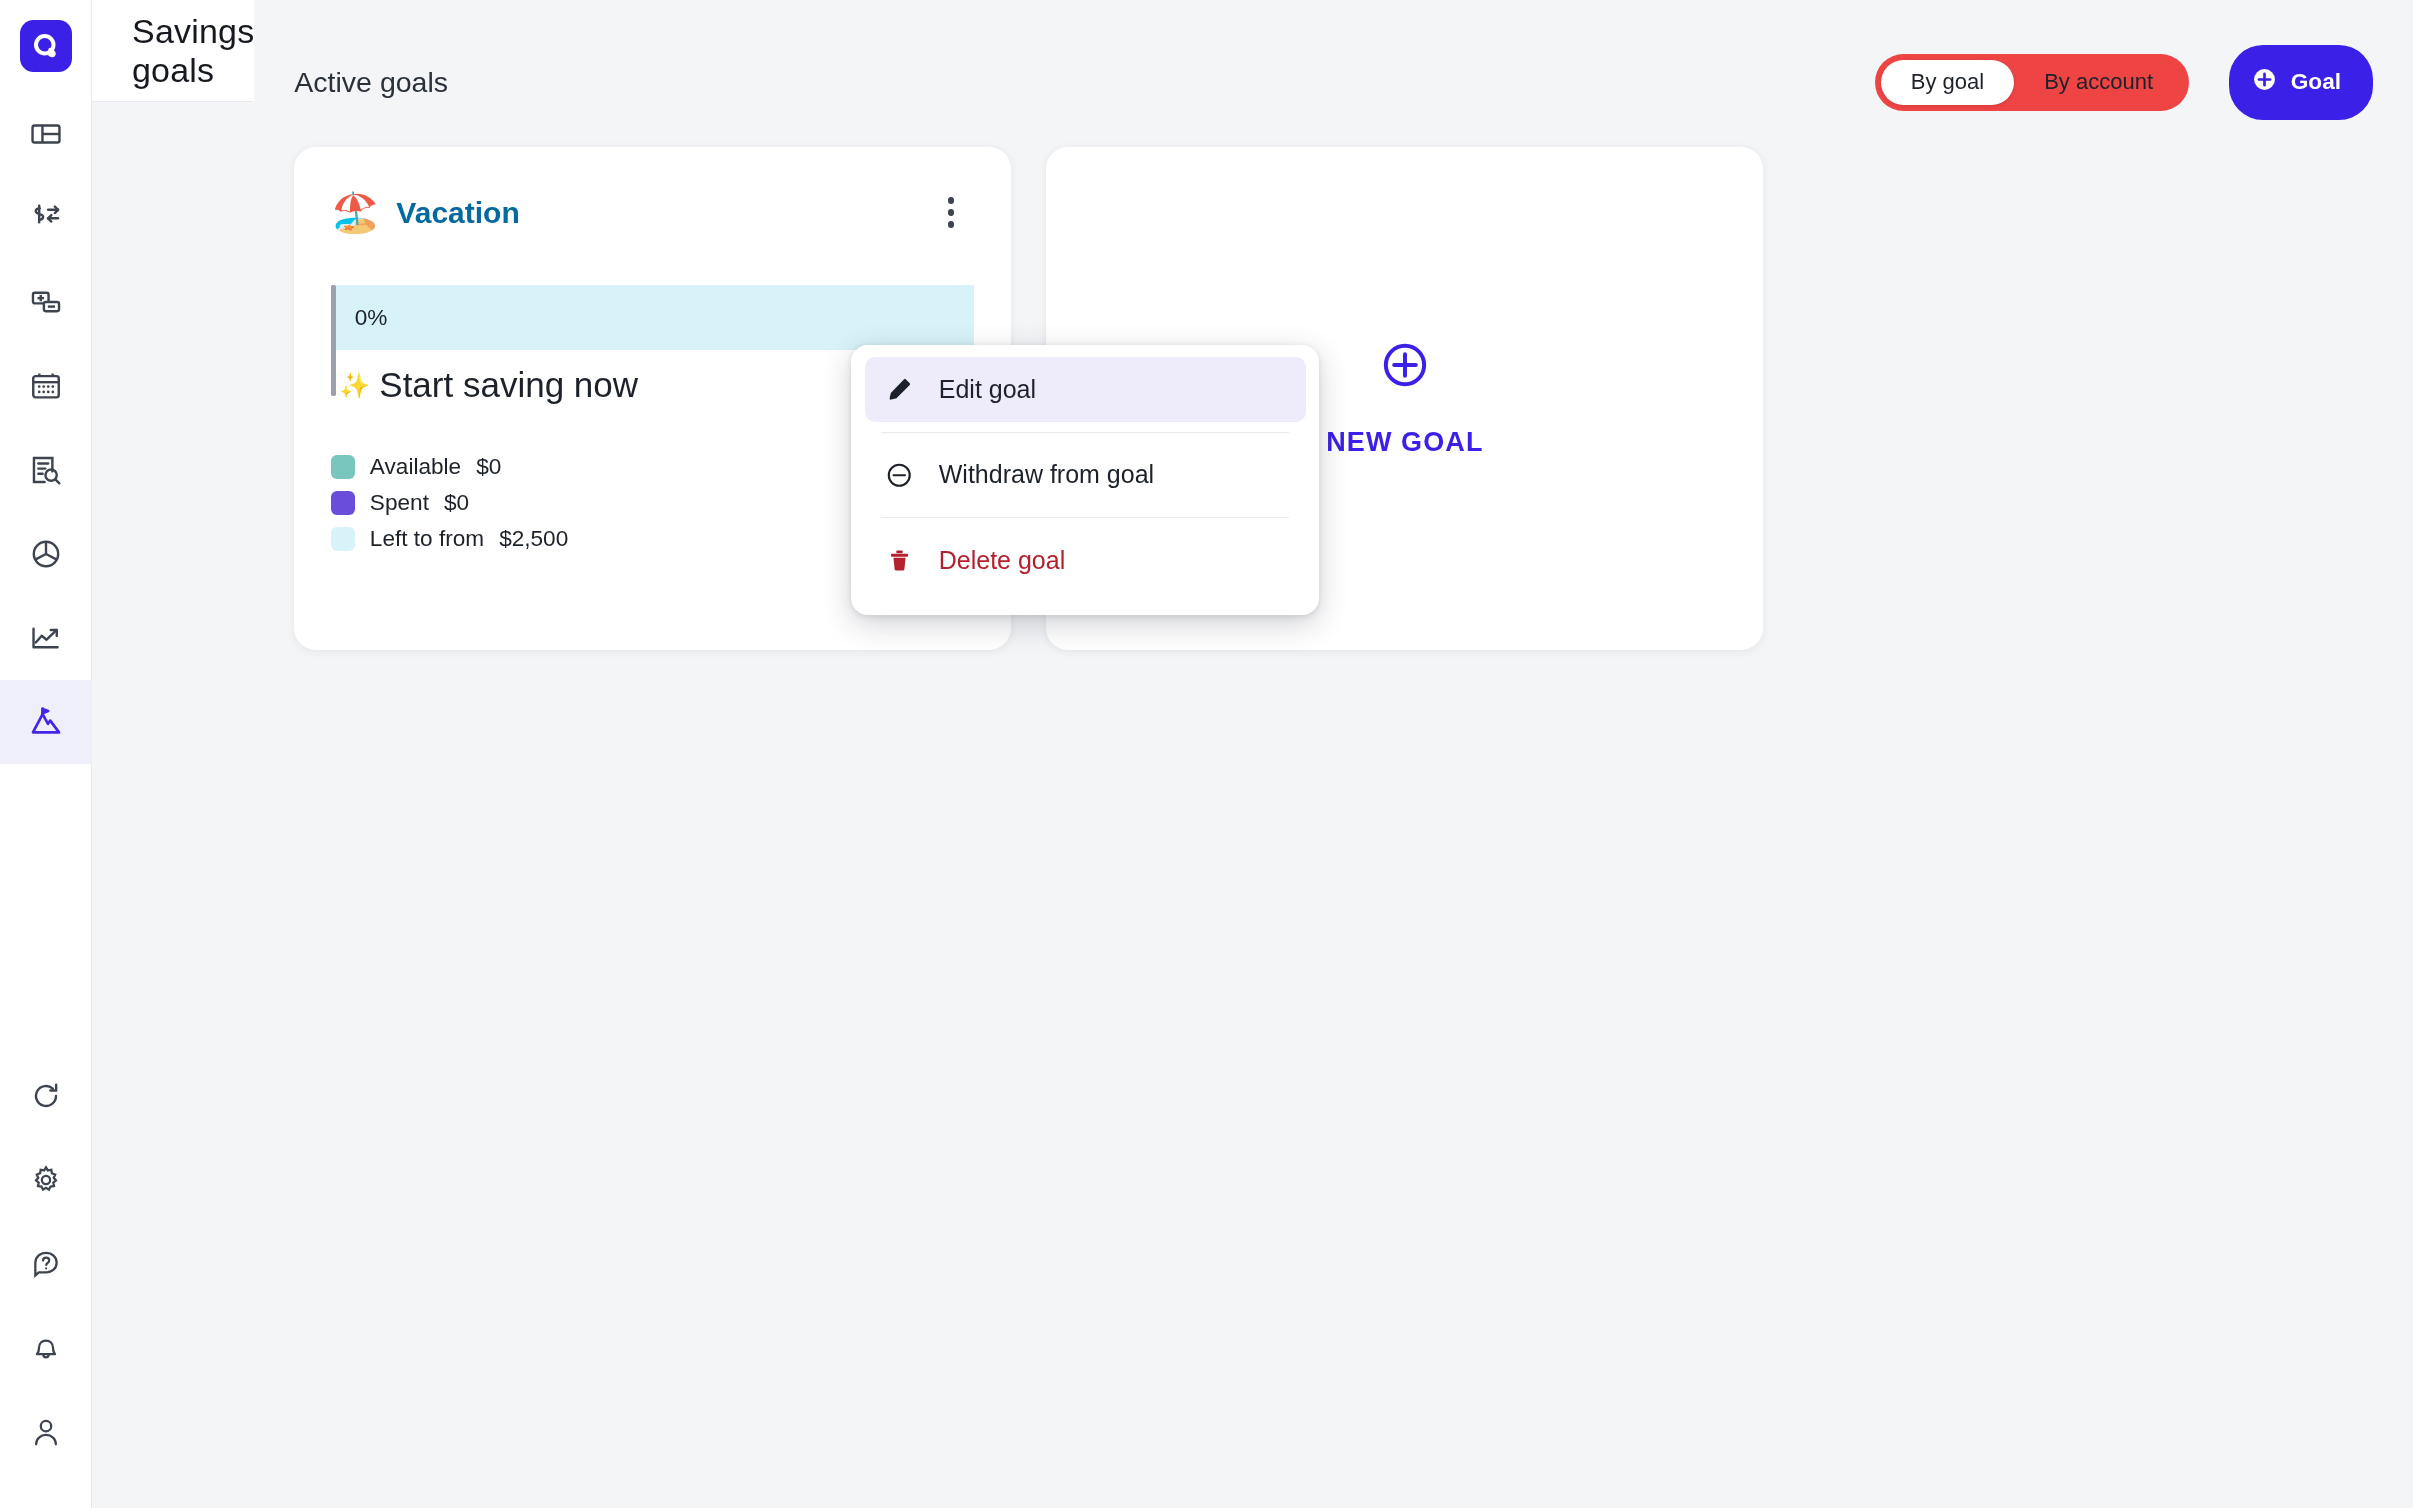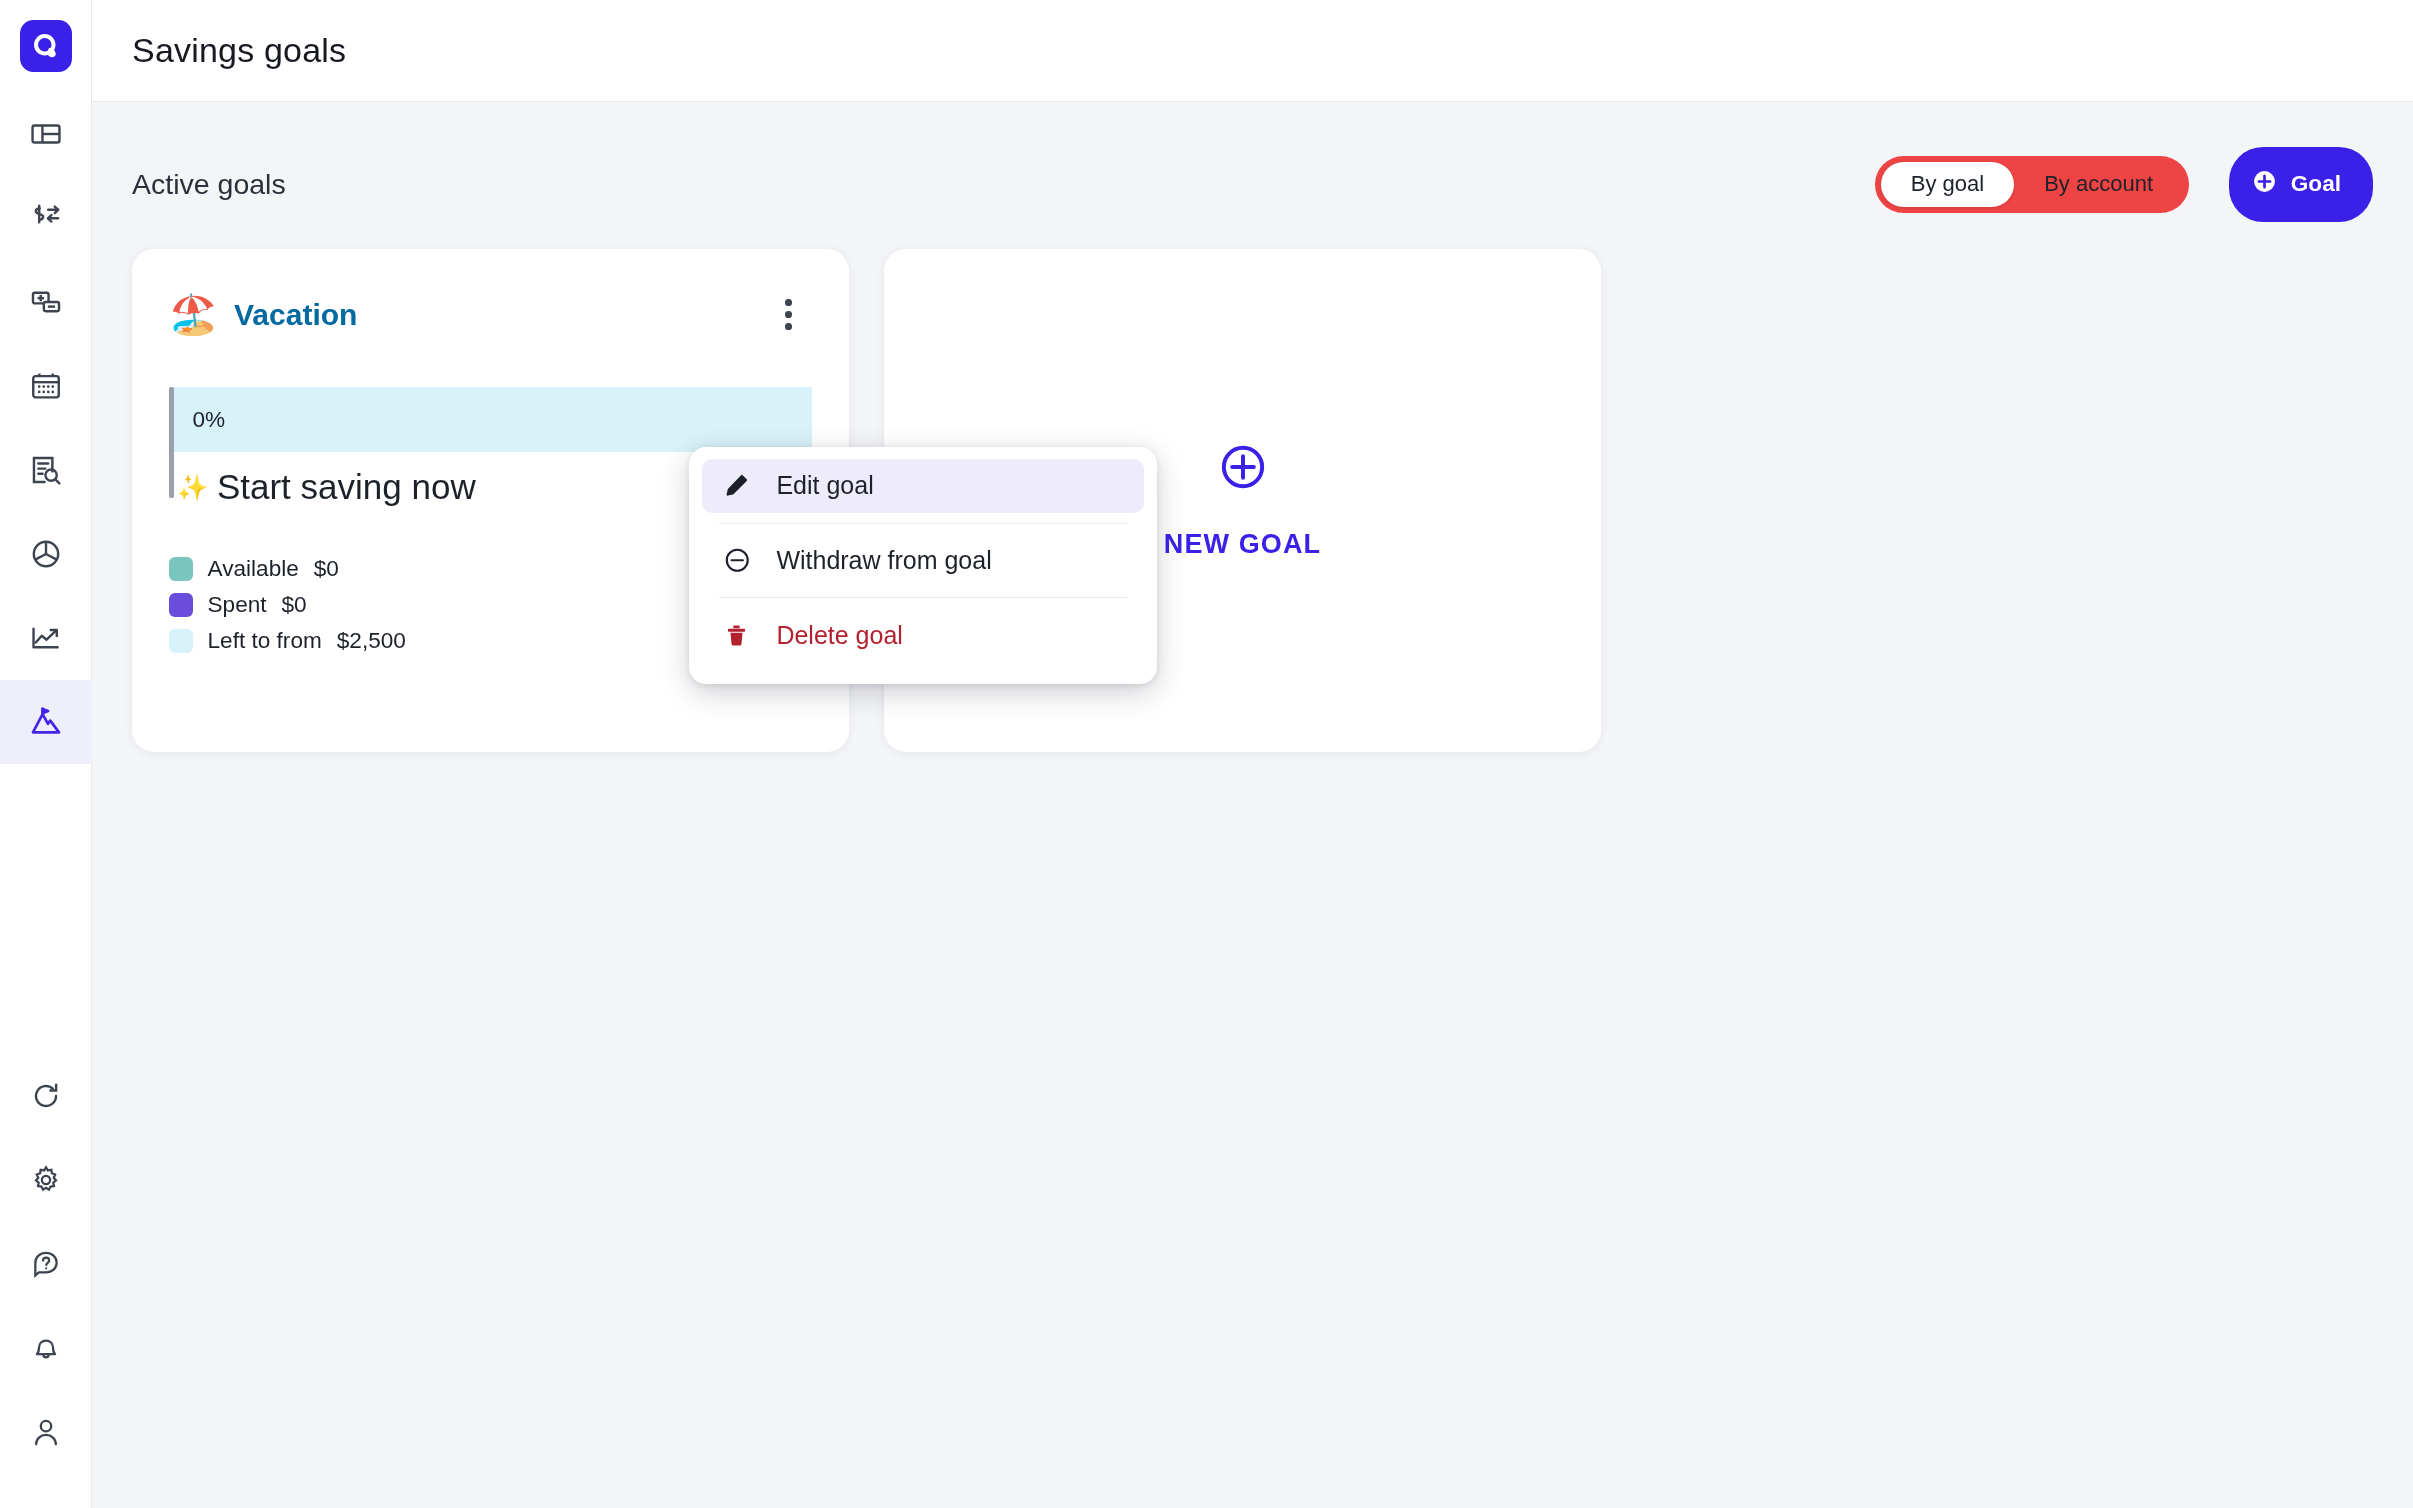--- a/index.html
+++ b/index.html
@@ -38,21 +38,21 @@
   .nav-item {
     width: 92px; height: 84px;
     display: flex; align-items: center; justify-content: center;
     color: #3d444f;
     cursor: pointer;
   }
   .nav-item.active { background: #efeefb; color: #4526e8; }
   .nav-item svg { display: block; }
 
   
-  .main { flex: 1 1 auto; display: flex; flex-direction: column; height: 1508px; position: relative; }
+  .main { flex: 1 1 auto; display: flex; flex-direction: row; height: 1508px; position: relative; }
 
   .topbar {
     height: 102px; background: #ffffff;
     border-bottom: 0.8px solid #e7e9ee;
     display: flex; align-items: center;
     padding-left: 40px;
     flex: 0 0 102px;
   }
   .topbar h1 {
     font-size: 34px; font-weight: 400; color: #161a20;
@@ -162,21 +162,21 @@
     position: absolute;
     left: 597px; top: 345px;
     width: 468px;
     background: #ffffff; border-radius: 17px;
     box-shadow: 0 8.4px 30px rgba(25,30,50,0.20), 0 1.7px 6.7px rgba(25,30,50,0.10);
     padding: 11.7px 0 22px 0;
     z-index: 40;
   }
   .menu-item {
     display: flex; align-items: center; gap: 22px;
-    height: 54px; margin: 0 13.4px; padding: 0 17px;
+    height: 65px; margin: 0 13.4px; padding: 0 17px;
     border-radius: 10px; cursor: pointer;
   }
   .menu-item.highlight { background: #eeecfa; }
   .menu-item .mi-icon { width: 35px; display: flex; align-items: center; justify-content: center; }
   .menu-item .mi-label { font-size: 25px; color: #1d222a; }
   .menu-item.danger .mi-label { color: #b4202e; }
   .menu-sep { height: 0.8px; background: #e8e9ee; margin: 10px 30px; }
 </style>
 </head>
 <body>

